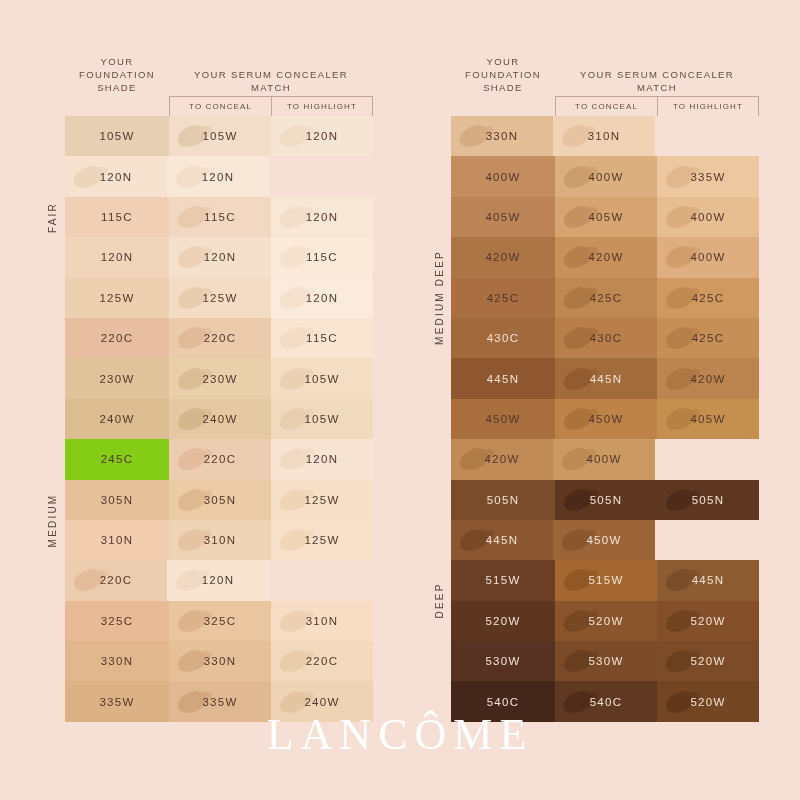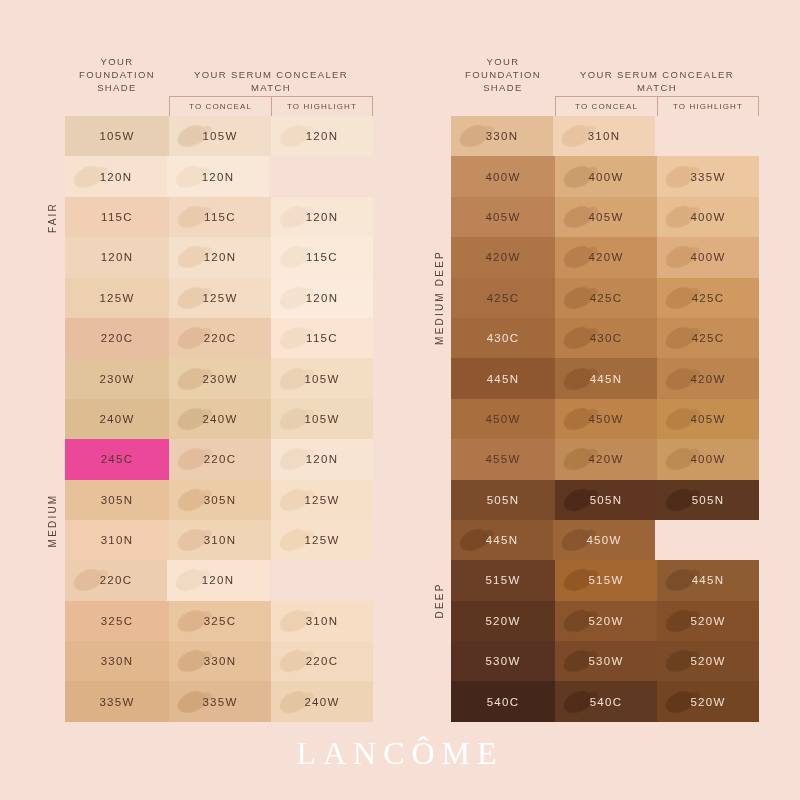--- a/index.html
+++ b/index.html
@@ -128,24 +128,24 @@
     right: -6px; top: 4px;
     width: 14px; height: 9px;
     border-radius: 50% 50% 45% 55%;
     background: inherit;
     opacity: 0.75;
   }
   .lbl { position: relative; z-index: 2; }
   .logo {
     position: absolute;
     left: 0; right: 0;
-    bottom: 28px;
+    bottom: 40px;
     text-align: center;
     font-family: "Liberation Serif", serif;
-    font-size: 32px;
+    font-size: 44px;
     letter-spacing: 7px;
     color: #ffffff;
     font-weight: 400;
   }
 </style>
 </head>
 <body>
 
 <div class="page">
 
@@ -293,21 +293,21 @@
                 </div>
               </div>
               <div class="cell cell-swatch" style="background: rgb(240, 218, 190);">
                 <div class="swatch-inner">
                   <div class="smear" style="background: rgb(224, 198, 162);"></div>
                   <span class="lbl" style="color: rgb(84, 55, 44);">105W</span>
                 </div>
               </div>
             </div>
             <div class="row">
-              <div class="cell cell-shade" style="background: #ec4899; color: rgb(84, 55, 44);">245C</div>
+              <div class="cell cell-shade" style="background: #84cc16; color: rgb(84, 55, 44);">245C</div>
               <div class="cell cell-swatch" style="background: rgb(236, 205, 177);">
                 <div class="swatch-inner">
                   <div class="smear" style="background: rgb(219, 175, 141);"></div>
                   <span class="lbl" style="color: rgb(84, 55, 44);">220C</span>
                 </div>
               </div>
               <div class="cell cell-swatch" style="background: rgb(248, 228, 210);">
                 <div class="swatch-inner">
                   <div class="smear" style="background: rgb(236, 211, 184);"></div>
                   <span class="lbl" style="color: rgb(84, 55, 44);">120N</span>
@@ -549,21 +549,20 @@
                 </div>
               </div>
               <div class="cell cell-swatch" style="background: rgb(197, 144, 79);">
                 <div class="swatch-inner">
                   <div class="smear" style="background: rgb(171, 118, 58);"></div>
                   <span class="lbl" style="color: rgb(84, 55, 44);">405W</span>
                 </div>
               </div>
             </div>
             <div class="row">
-              <div class="cell cell-shade" style="background: rgb(176, 118, 74); color: rgb(84, 55, 44);">455W</div>
               <div class="cell cell-swatch" style="background: rgb(192, 139, 86);">
                 <div class="swatch-inner">
                   <div class="smear" style="background: rgb(162, 110, 58);"></div>
                   <span class="lbl" style="color: rgb(84, 55, 44);">420W</span>
                 </div>
               </div>
               <div class="cell cell-swatch" style="background: rgb(203, 154, 99);">
                 <div class="swatch-inner">
                   <div class="smear" style="background: rgb(176, 126, 71);"></div>
                   <span class="lbl" style="color: rgb(84, 55, 44);">400W</span>

